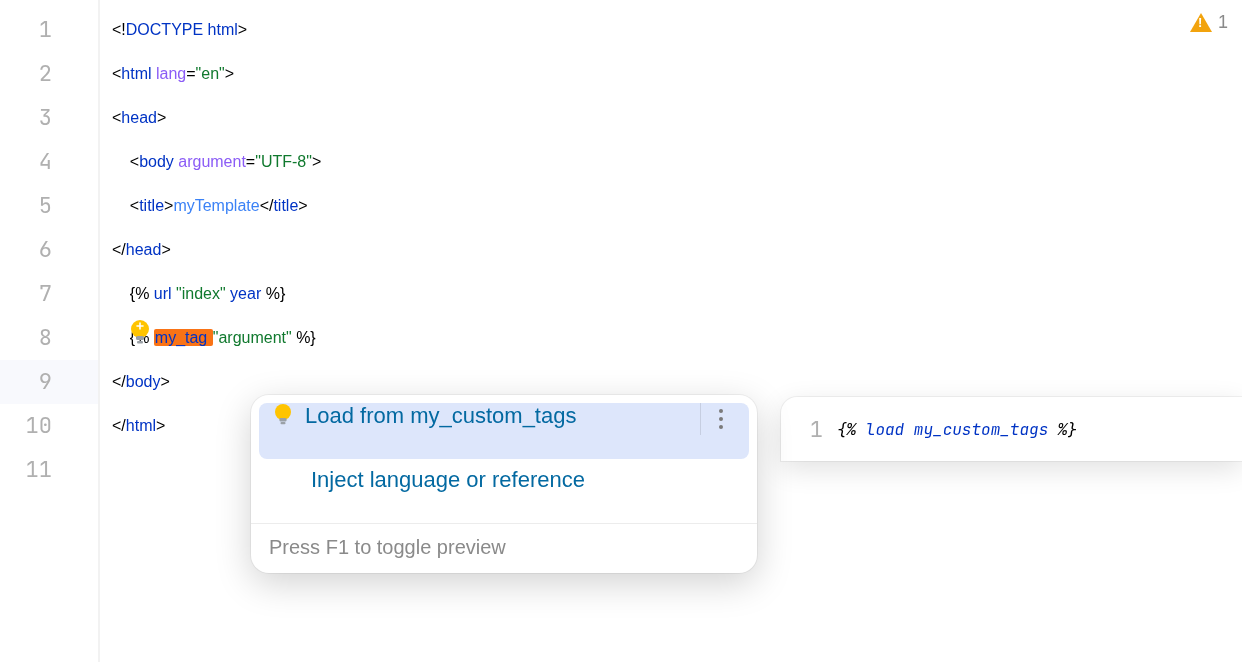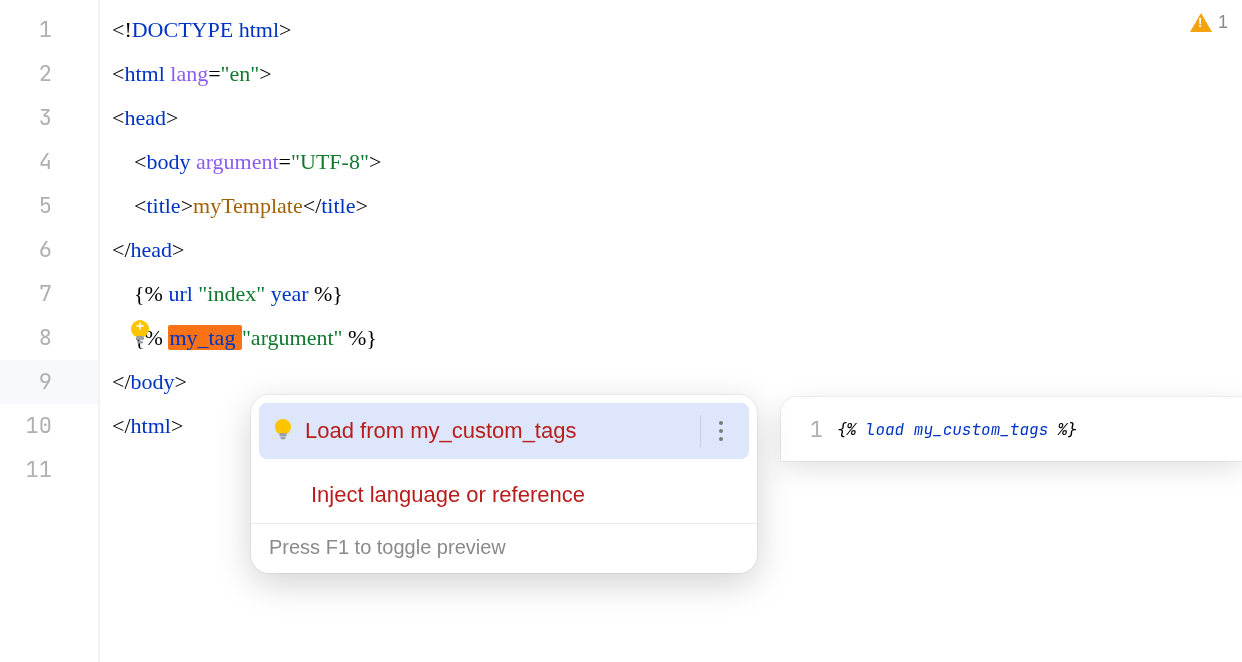--- a/index.html
+++ b/index.html
@@ -39,39 +39,39 @@
   .code-area {
     flex: 1;
     padding-top: 8px;
     position: relative;
   }
   .code-line {
     height: 44px;
     line-height: 44px;
     white-space: pre;
     padding-left: 12px;
-    font-family: Liberation Serif, serif;
-    font-size: 22px;
+    font-family: Liberation Sans, sans-serif;
+    font-size: 16px;
     position: relative;
   }
   .line-highlight {
     position: absolute;
     left: 0;
     right: 0;
     height: 44px;
     background: #f8f9fd;
     z-index: -1;
   }
   .tok-default  { color: #000000; }
   .tok-keyword  { color: #0033c4; }
   .tok-tagname  { color: #0033c4; }
   .tok-attrname { color: #8b5cf6; }
   .tok-string   { color: #10792e; }
   .tok-bracket  { color: #000000; }
-  .tok-text     { color: #a16207; }
+  .tok-text     { color: #3b82f6; }
   .tok-delim    { color: #000000; }
   .tok-tplkw    { color: #0033c4; }
   .tok-highlight-token { background: #f97316; padding: 0 1px; border-radius: 2px; }
 
   .intent-bulb {
     position: absolute;
     top: 318px;
     left: 127px;
     z-index: 4;
   }
@@ -117,25 +117,24 @@
     width: 506px;
     background: #ffffff;
     border-radius: 18px;
     box-shadow: 0 10px 36px rgba(0,0,0,0.18), 0 0 0 1px rgba(0,0,0,0.05);
     z-index: 10;
     overflow: hidden;
     font-family: -apple-system, "Segoe UI", sans-serif;
   }
   .popup-item {
     display: flex;
-    align-items: center;
     height: 56px;
     padding: 0 16px;
     font-size: 22px;
-    color: #b91c1c;
+    color: #0369a1;
   }
   .popup-item.selected {
     margin: 8px;
     padding: 0 8px;
     border-radius: 8px;
     background: #dde6fb;
   }
   .popup-item .icon-slot {
     width: 32px;
     display: flex;

